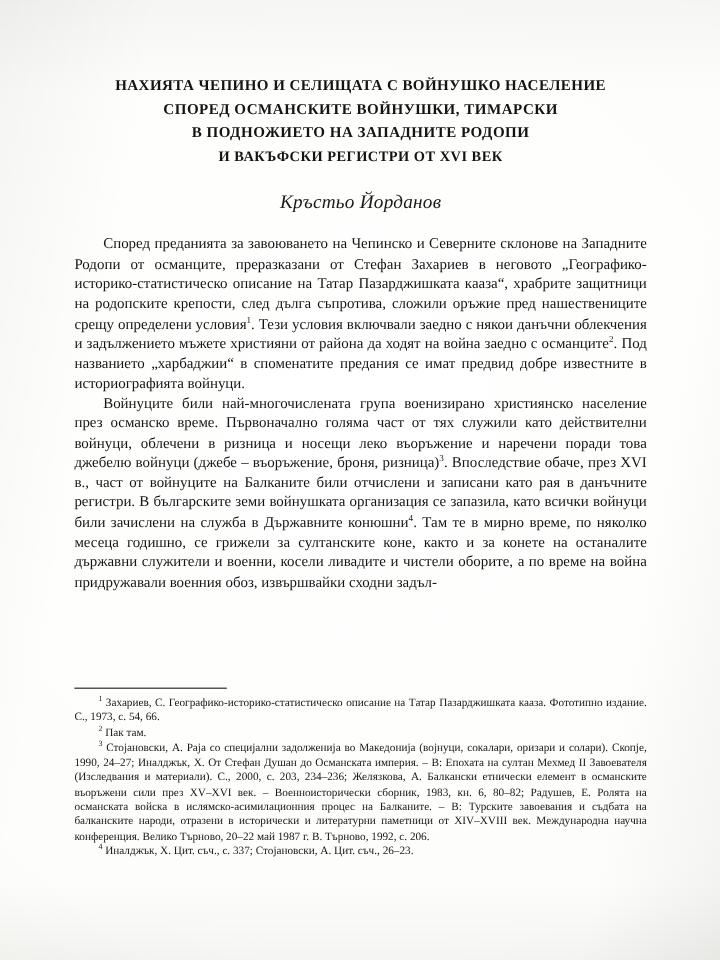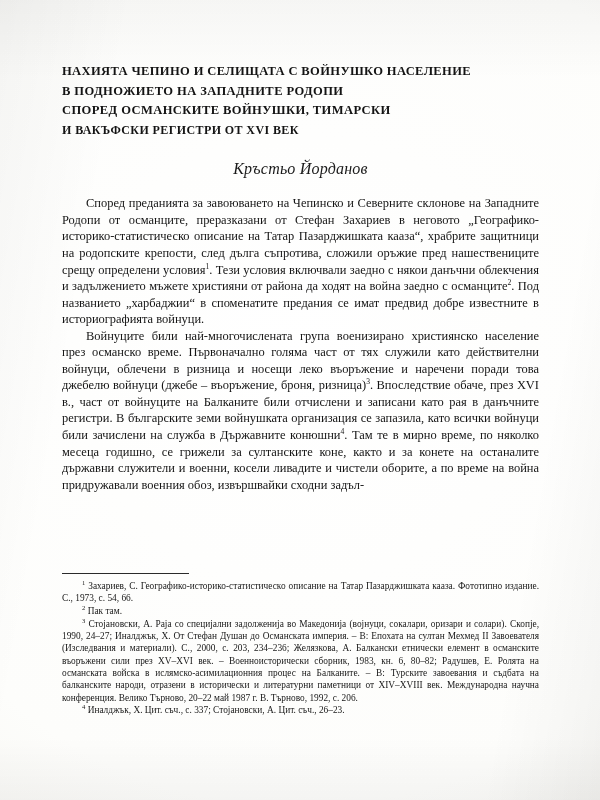--- a/index.html
+++ b/index.html
@@ -37,21 +37,21 @@
     position: absolute;
     left: 62px;
     top: 0;
     width: 477px;
     height: 800px;
   }
 
   
   .title-block {
     padding-top: 62px;
-    text-align: left;
+    text-align: center;
   }
   .title-line {
     font-family: "Liberation Serif", "DejaVu Serif", serif;
     font-weight: bold;
     font-size: 12.6px;
     letter-spacing: 0.45px;
     line-height: 19.6px;
     color: #141414;
     white-space: nowrap;
   }
@@ -120,22 +120,22 @@
 </head>
 <body>
 
 <div class="page">
   <div class="scan-tint"></div>
 
   <div class="content">
 
     <div class="title-block">
       <div class="title-line l1">НАХИЯТА ЧЕПИНО И СЕЛИЩАТА С ВОЙНУШКО НАСЕЛЕНИЕ</div>
+      <div class="title-line l3">СПОРЕД ОСМАНСКИТЕ ВОЙНУШКИ, ТИМАРСКИ</div>
       <div class="title-line l2">В ПОДНОЖИЕТО НА ЗАПАДНИТЕ РОДОПИ</div>
-      <div class="title-line l3">СПОРЕД ОСМАНСКИТЕ ВОЙНУШКИ, ТИМАРСКИ</div>
       <div class="title-line l4">И ВАКЪФСКИ РЕГИСТРИ ОТ XVI ВЕК</div>
     </div>
 
     <div class="author">Кръстьо Йорданов</div>
 
     <div class="body-text">
       <p>Според преданията за завоюването на Чепинско и Северните склонове на Западните Родопи от османците, преразказани от Стефан Захариев в неговото „Географико-историко-статистическо описание на Татар Пазарджишката кааза“, храбрите защитници на родопските крепости, след дълга съпротива, сложили оръжие пред нашествениците срещу определени условия<sup>1</sup>. Тези условия включвали заедно с някои данъчни облекчения и задължението мъжете християни от района да ходят на война заедно с османците<sup>2</sup>. Под названието „харбаджии“ в споменатите предания се имат предвид добре известните в историографията войнуци.</p>
       <p>Войнуците били най-многочислената група военизирано християнско население през османско време. Първоначално голяма част от тях служили като действителни войнуци, облечени в ризница и носещи леко въоръжение и наречени поради това джебелю войнуци (джебе – въоръжение, броня, ризница)<sup>3</sup>. Впоследствие обаче, през XVI в., част от войнуците на Балканите били отчислени и записани като рая в данъчните регистри. В българските земи войнушката организация се запазила, като всички войнуци били зачислени на служба в Държавните конюшни<sup>4</sup>. Там те в мирно време, по няколко месеца годишно, се грижели за султанските коне, както и за конете на останалите държавни служители и военни, косели ливадите и чистели оборите, а по време на война придружавали военния обоз, извършвайки сходни задъл-</p>
     </div>
 

